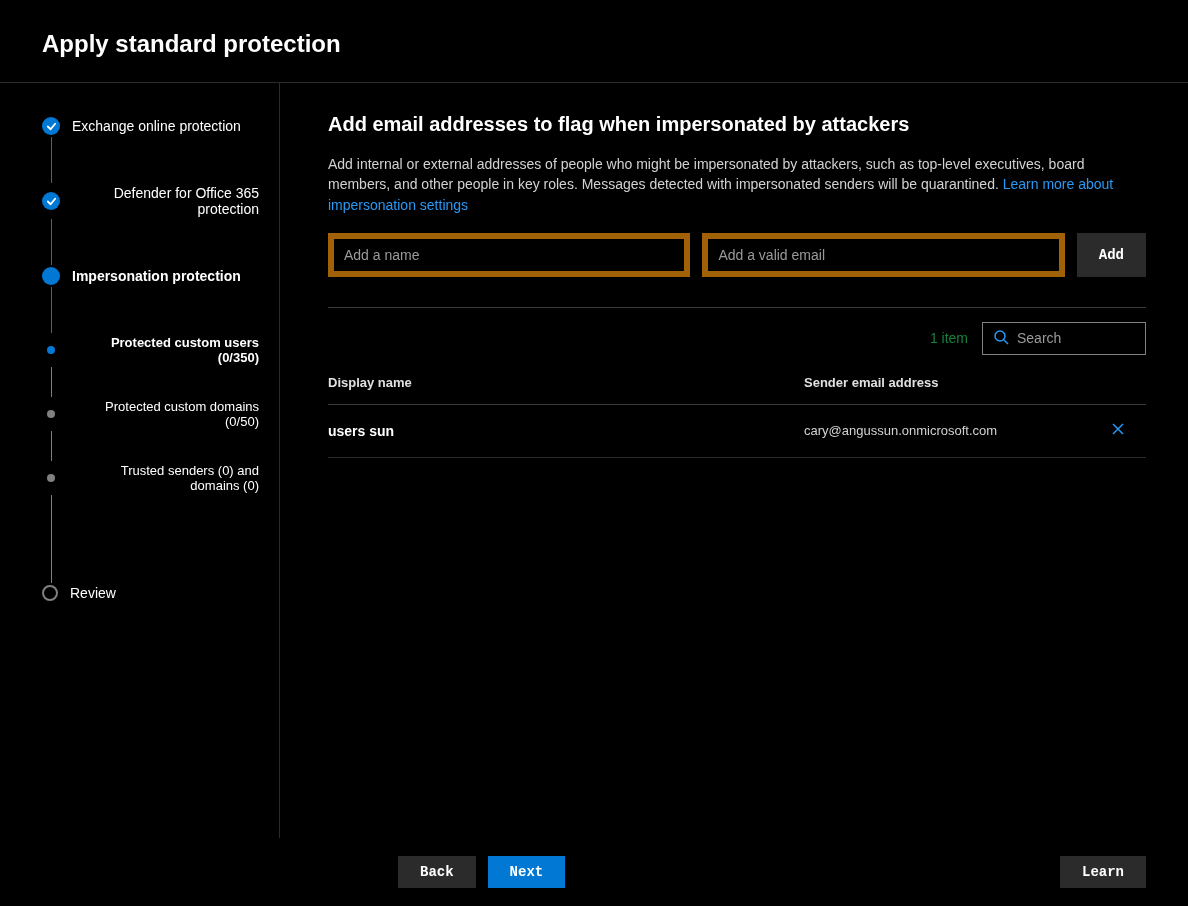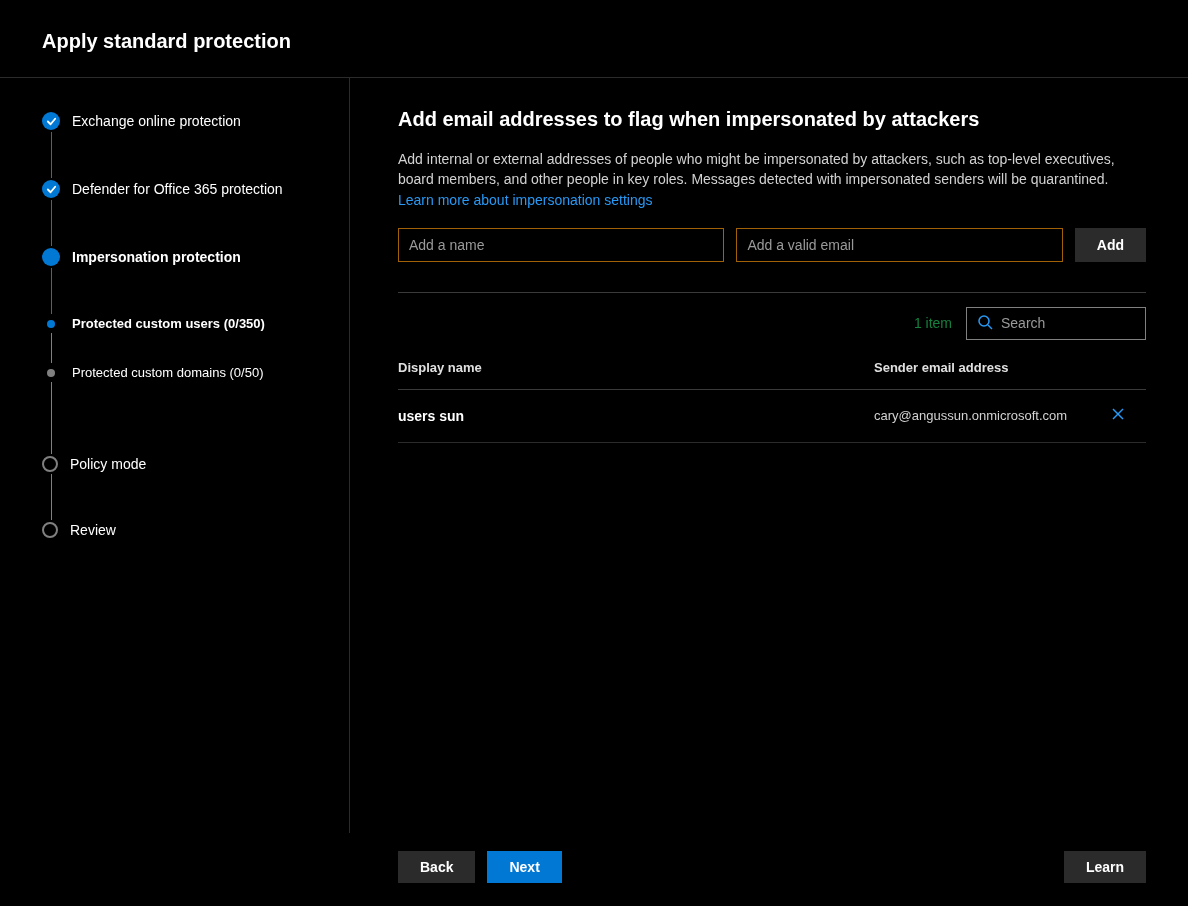--- a/index.html
+++ b/index.html
@@ -10,29 +10,29 @@
     width: 1188px;
     height: 906px;
     overflow: hidden;
     font-size: 14px;
   }
   .header {
     padding: 30px 42px 24px 42px;
     border-bottom: 1px solid #2b2b2b;
   }
   .header h1 {
-    font-size: 20px;
+    font-size: 24px;
     font-weight: 600;
   }
   .body {
     display: flex;
     height: calc(100% - 83px - 68px);
   }
   .sidebar {
-    width: 350px;
+    width: 280px;
     border-right: 1px solid #2b2b2b;
     padding: 30px 20px 30px 42px;
     text-align: right;
   }
   .step-list {
     position: relative;
   }
   .step {
     display: flex;
     align-items: center;
@@ -102,54 +102,55 @@
   .description a { color: #2899f5; text-decoration: none; }
 
   .add-row {
     display: flex;
     gap: 12px;
     margin-bottom: 30px;
   }
   .text-input {
     flex: 1;
     background: transparent;
-    border: 1px solid #a16207;
+    border: 6px solid #a16207;
     color: #ffffff;
     padding: 8px 10px;
     font-size: 14px;
     outline: none;
   }
   .text-input::placeholder { color: #9a9a9a; }
   .btn {
     background: #2b2b2b;
     color: #ffffff;
     border: none;
     padding: 8px 22px;
     font-size: 14px;
     font-weight: 600;
     cursor: pointer;
+    font-family: Liberation Mono, monospace;
   }
   .btn.primary { background: #0078d4; }
 
   .divider { border: none; border-top: 1px solid #3a3a3a; margin-bottom: 14px; }
 
   .list-header-row {
     display: flex;
     justify-content: flex-end;
     align-items: center;
     gap: 14px;
     margin-bottom: 20px;
   }
   .item-count { color: #15803d; font-size: 14px; }
   .search-box {
     display: flex;
     align-items: center;
     border: 1px solid #808080;
     padding: 6px 10px;
-    width: 180px;
+    width: 164px;
     gap: 8px;
   }
   .search-box input {
     background: transparent; border: none; color: #fff; outline: none;
     font-size: 14px; flex: 1;
   }
   .search-box input::placeholder { color: #9a9a9a; }
   .search-box svg { width: 16px; height: 16px; flex-shrink: 0; }
 
   .table-head {
@@ -240,28 +241,28 @@
         </div>
 
       <div class="step">
         <div class="step-indicator sub pending-sub"></div>
         <span class="step-label sub">Protected custom domains (0/50)</span>
       </div>
       <div class="spacer-sub">
           <div class="step-connector gray"></div>
         </div>
 
+      <div class="step">
+        <div class="step-indicator sub pending-sub"></div>
+        <span class="step-label sub">Trusted senders (0) and domains (0)</span>
+      </div>
       <div class="spacer-main">
           <div class="step-connector gray"></div>
         </div>
 
-      <div class="step">
-        <div class="step-indicator pending"></div>
-        <span class="step-label">Policy mode</span>
-      </div>
       <div class="spacer-main">
           <div class="step-connector gray"></div>
         </div>
 
       <div class="step">
         <div class="step-indicator pending"></div>
         <span class="step-label">Review</span>
       </div>
 
     </div>

